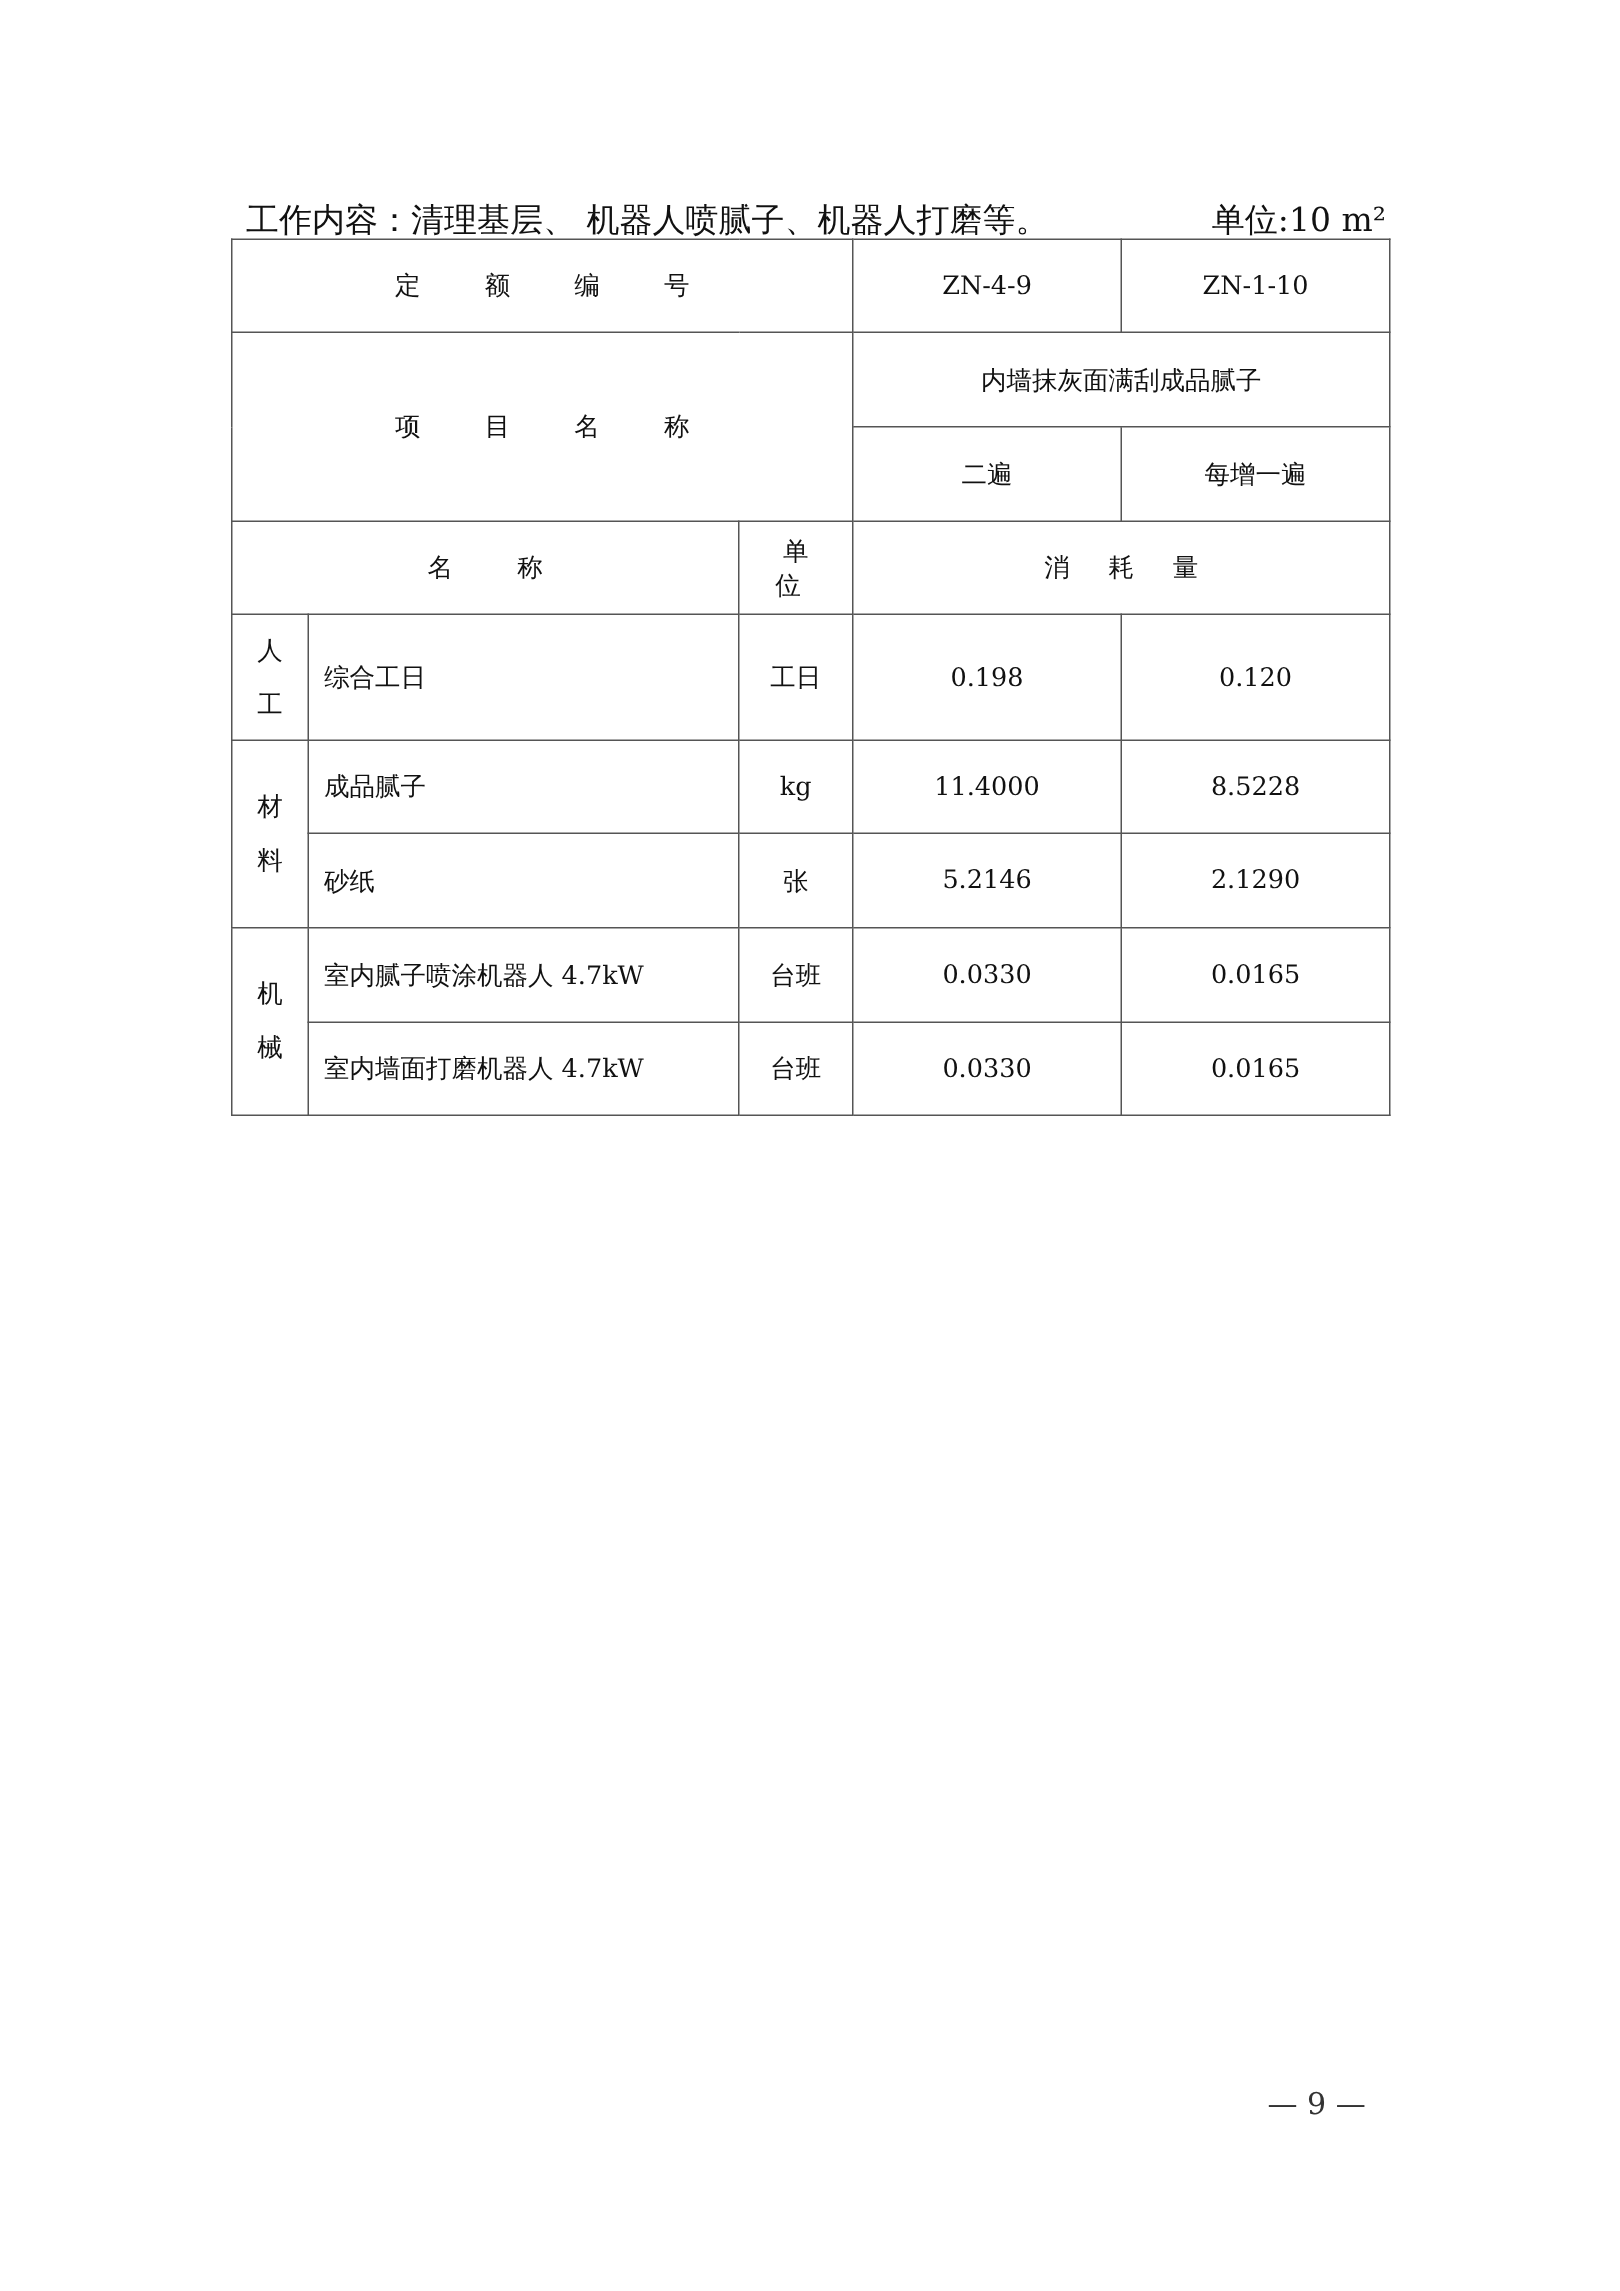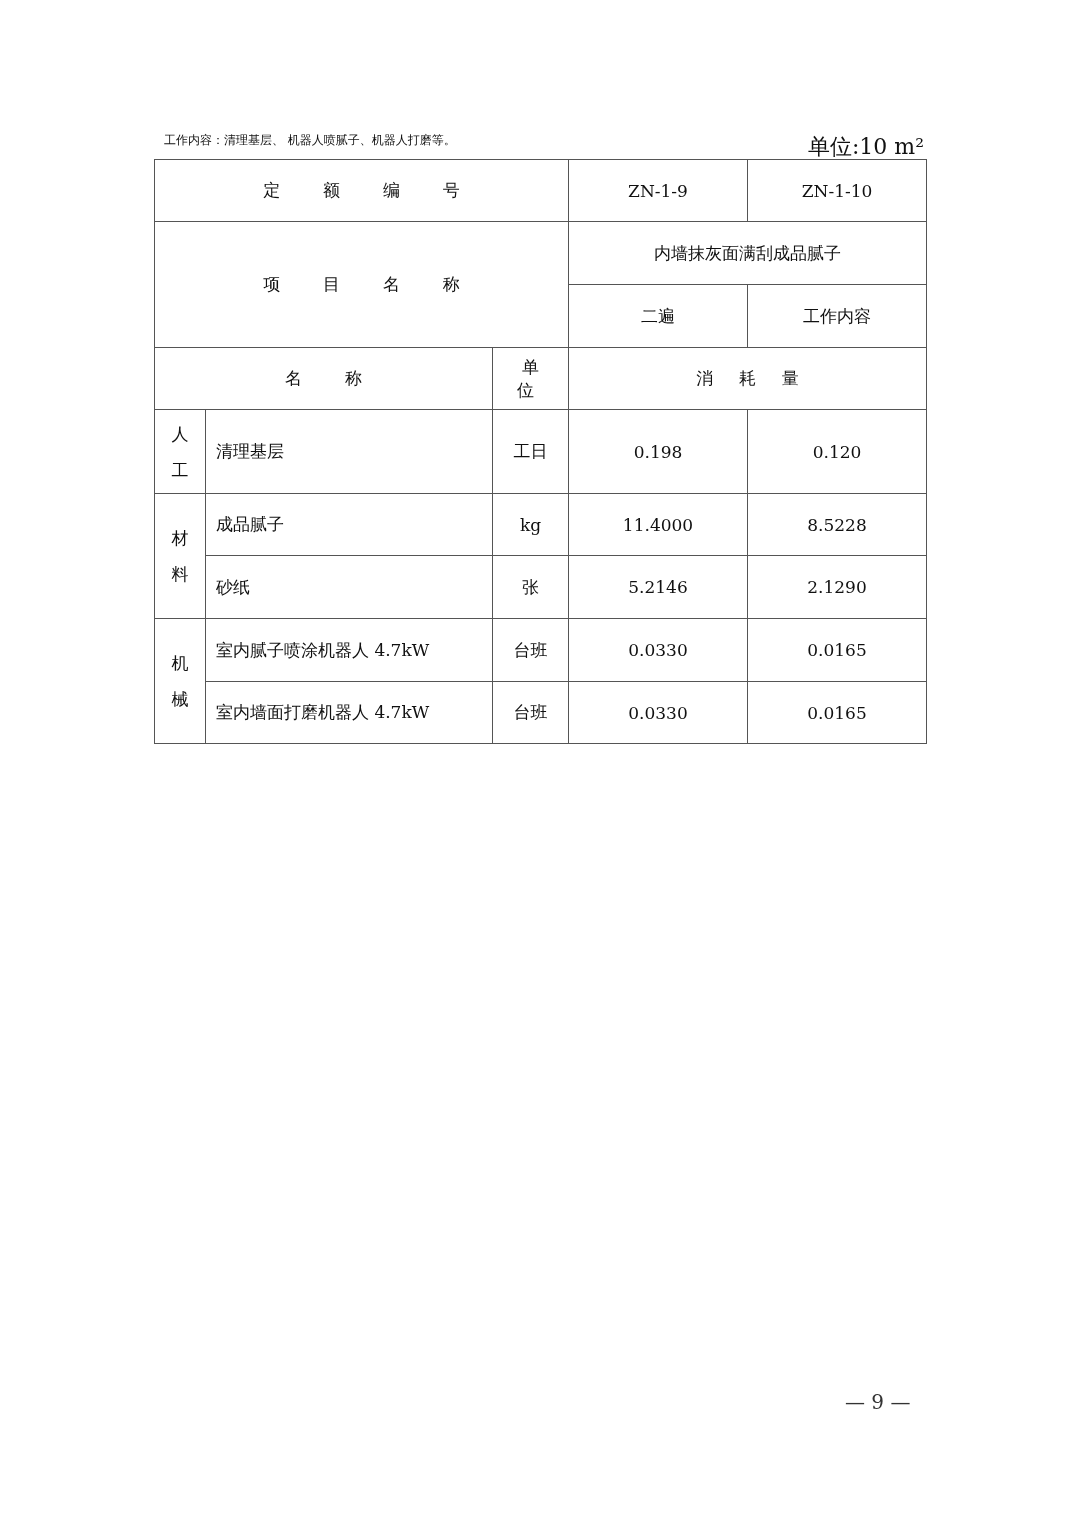--- a/index.html
+++ b/index.html
@@ -1,18 +1,18 @@
 <!DOCTYPE html>
 <html><head>
 <meta charset="utf-8">
 <style>
   html, body { margin:0; padding:0; background:#ffffff; }
   body { width:1080px; height:1527px; position:relative; overflow:hidden;
          font-family: "DejaVu Serif", "Liberation Serif", serif; color:#111; }
-  .header-left { position:absolute; left:164px; top:132px; font-size:12px; }
+  .header-left { position:absolute; left:164px; top:132px; font-size:22px; }
   .header-right { position:absolute; right:156px; top:132px; font-size:22px; }
   table { position:absolute; left:154px; top:159px; border-collapse:collapse;
           table-layout:fixed; width:773px; font-size:17px; }
   td { border:1.5px solid #555; text-align:center; vertical-align:middle; padding:0; }
   td.left { text-align:left; padding-left:10px; }
   .spaced { letter-spacing:1.1em; padding-left:1.1em; }
   .spaced-sm { letter-spacing:0.6em; padding-left:0.6em; }
   .vert { line-height:36px; }
   .page-num { position:absolute; left:845px; top:1390px; font-size:20px; color:#333; }
 </style>
@@ -26,40 +26,40 @@
   <colgroup>
     <col style="width:51px">
       <col style="width:287px">
       <col style="width:76px">
       <col style="width:179px">
       <col style="width:179px">
   </colgroup>
   <tbody>
       <tr style="height:62px">
     <td colspan="3"><span class="spaced">定 额 编 号</span></td>
-    <td>ZN-1-9</td>
+    <td>ZN-4-9</td>
     <td>ZN-1-10</td>
   </tr>
   <tr style="height:63px">
     <td colspan="3" rowspan="2"><span class="spaced">项 目 名 称</span></td>
     <td colspan="2">内墙抹灰面满刮成品腻子</td>
   </tr>
   <tr style="height:63px">
     <td>二遍</td>
-    <td>工作内容</td>
+    <td>每增一遍</td>
   </tr>
   <tr style="height:62px">
     <td colspan="2"><span class="spaced">名  称</span></td>
     <td><span class="spaced-sm">单 位</span></td>
     <td colspan="2"><span class="spaced-sm">消 耗 量</span></td>
   </tr>
 
   <tr style="height:84px">
     <td class="vert"><span>人</span><br><span>工</span></td>
-    <td class="left">清理基层</td>
+    <td class="left">综合工日</td>
     <td>工日</td>
     <td>0.198</td>
     <td>0.120</td>
   </tr>
 
   <tr style="height:62px">
     <td rowspan="2" class="vert"><span>材</span><br><span>料</span></td>
     <td class="left">成品腻子</td>
     <td>kg</td>
     <td>11.4000</td>

